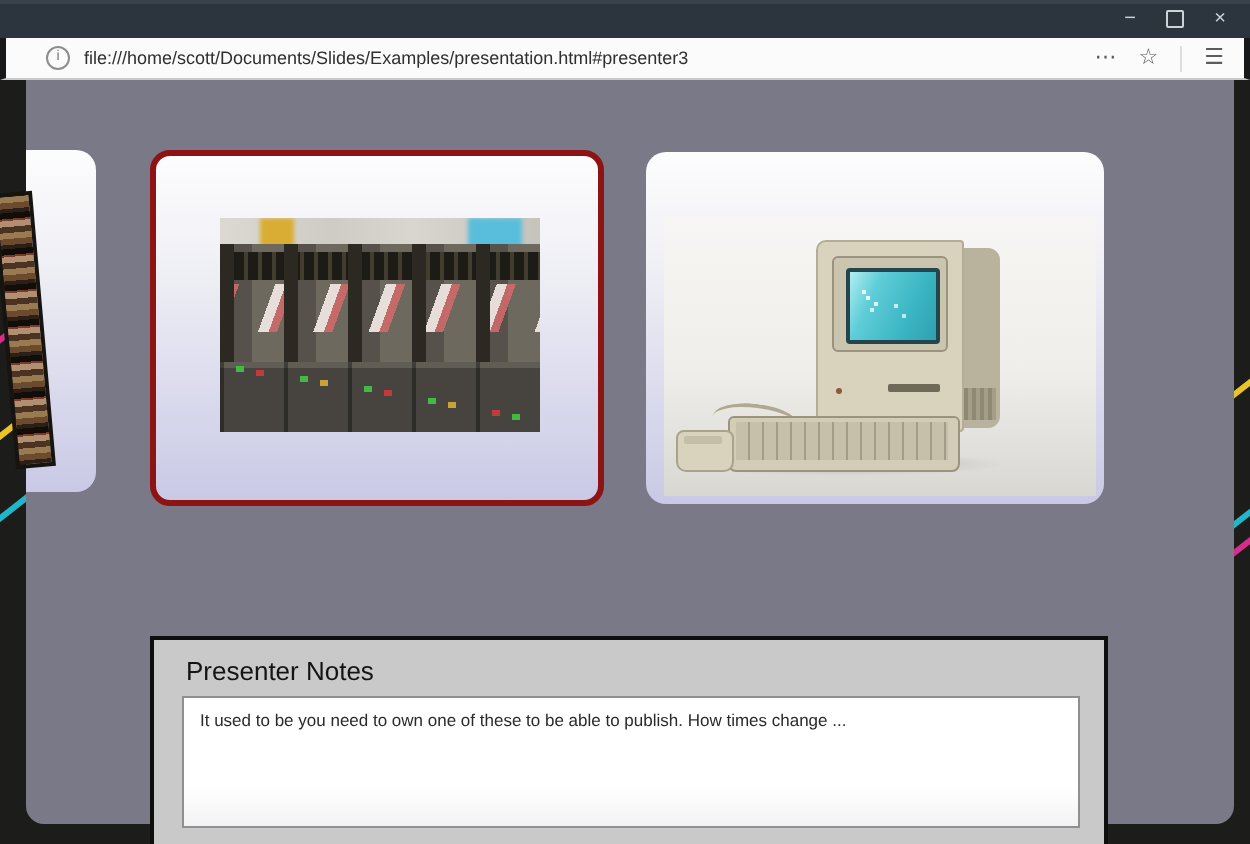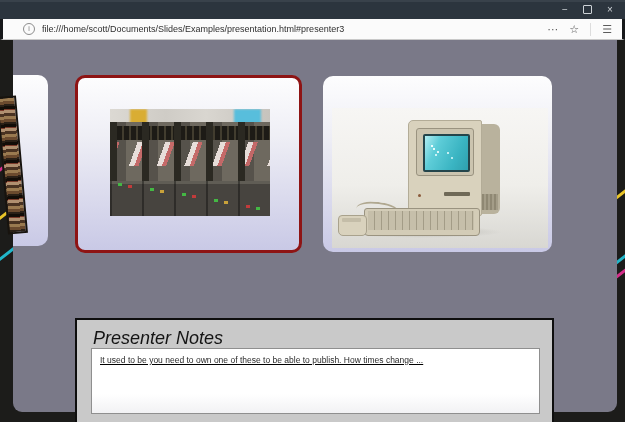--- a/index.html
+++ b/index.html
@@ -99,24 +99,24 @@
                   repeating-linear-gradient(0deg,rgba(0,0,0,0) 0 4px,#a39c87 4px 5px);}
   .mac-mouse{position:absolute;left:6px;top:107px;width:27px;height:19px;background:#d9d2bd;
        border:1px solid #a9a28d;border-radius:4px 4px 5px 5px;}
   .mac-mouse-btn{position:absolute;left:10px;top:110px;width:19px;height:4px;background:#c4bda8;border-radius:1px;}
   .mac-cable{position:absolute;left:24px;top:94px;width:44px;height:16px;border:0;
        border-top:2px solid #b0a890;border-radius:50%;transform:rotate(7deg);}
 
   
   .notes-box{position:absolute;left:75px;top:278px;width:475px;height:107px;background:#c9c9c9;
        border:2px solid #0e0e0e;z-index:3;}
-  .notes-title{position:absolute;left:16px;top:8px;font-size:18px;color:#141414;font-weight:500;font-style:italic;}
+  .notes-title{position:absolute;left:16px;top:8px;font-size:13px;color:#141414;font-weight:500;}
   .notes-area{position:absolute;left:14px;top:28px;width:431px;height:52px;
        background:linear-gradient(#ffffff 70%,#f2f2f4 100%);border:1px solid #8f8f8f;
-       padding:6px 8px;overflow:hidden;text-decoration:underline;}
+       padding:6px 8px;overflow:hidden;}
   .notes-text{font-size:8.5px;color:#2a2a2a;line-height:1.35;}
 </style>
 </head>
 <body>
 
 <div class="window">
 
   <div class="titlebar">
     <div class="win-controls">
       <span class="wc">−</span>

